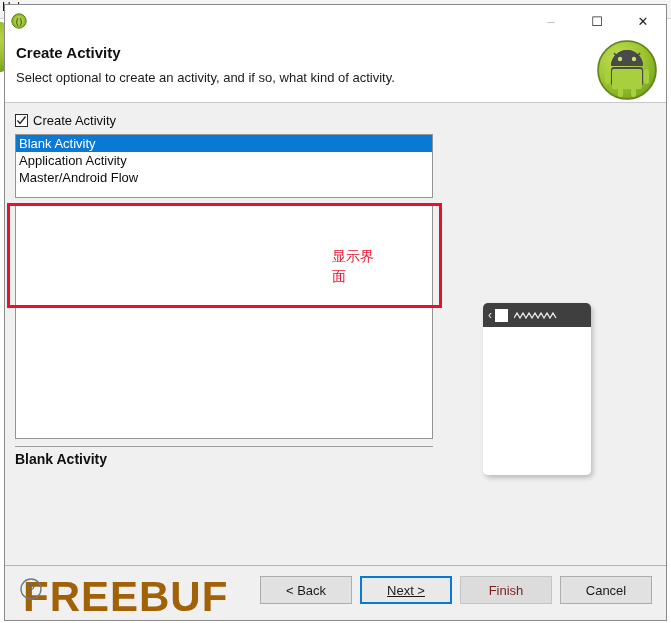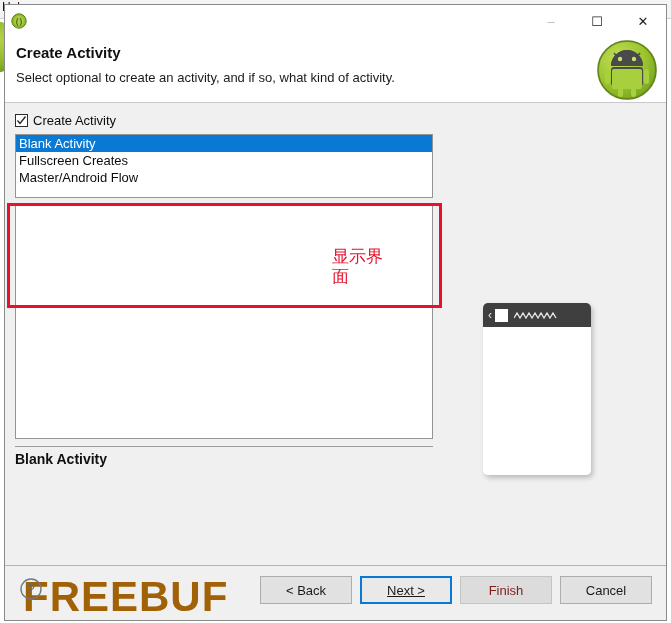--- a/index.html
+++ b/index.html
@@ -176,21 +176,21 @@
     width: 418px;
     height: 234px;
     background: #ffffff;
     border: 1px solid #949494;
     box-sizing: border-box;
   }
   #annotation-text {
     position: absolute;
     left: 316px; top: 40px;
     width: 54px;
-    font-size: 17px;
+    font-size: 14px;
     color: #e8112d;
     line-height: 20px;
     font-family: "DejaVu Sans", sans-serif;
   }
 
   
   #phone-mock {
     position: absolute;
     left: 478px; top: 200px;
     width: 108px; height: 172px;
@@ -386,21 +386,21 @@
       <span class="chk">
         <svg width="11" height="11" viewBox="0 0 11 11">
           <path d="M1.5 5.5 L4 8.5 L9.5 1.5" stroke="#1f1f1f" stroke-width="1.3" fill="none"></path>
         </svg>
       </span>
       <span id="checkbox-label">Create Activity</span>
     </div>
 
     <div id="activity-list">
       <div class="list-item selected">Blank Activity</div>
-      <div class="list-item">Fullscreen Creates</div>
+      <div class="list-item">Application Activity</div>
       <div class="list-item">Master/Android Flow</div>
     </div>
 
     <div id="preview-panel">
       <div id="annotation-text">显示界面</div>
     </div>
 
     <div id="phone-mock">
       <div id="phone-actionbar">
         <span id="ab-back">‹</span>

